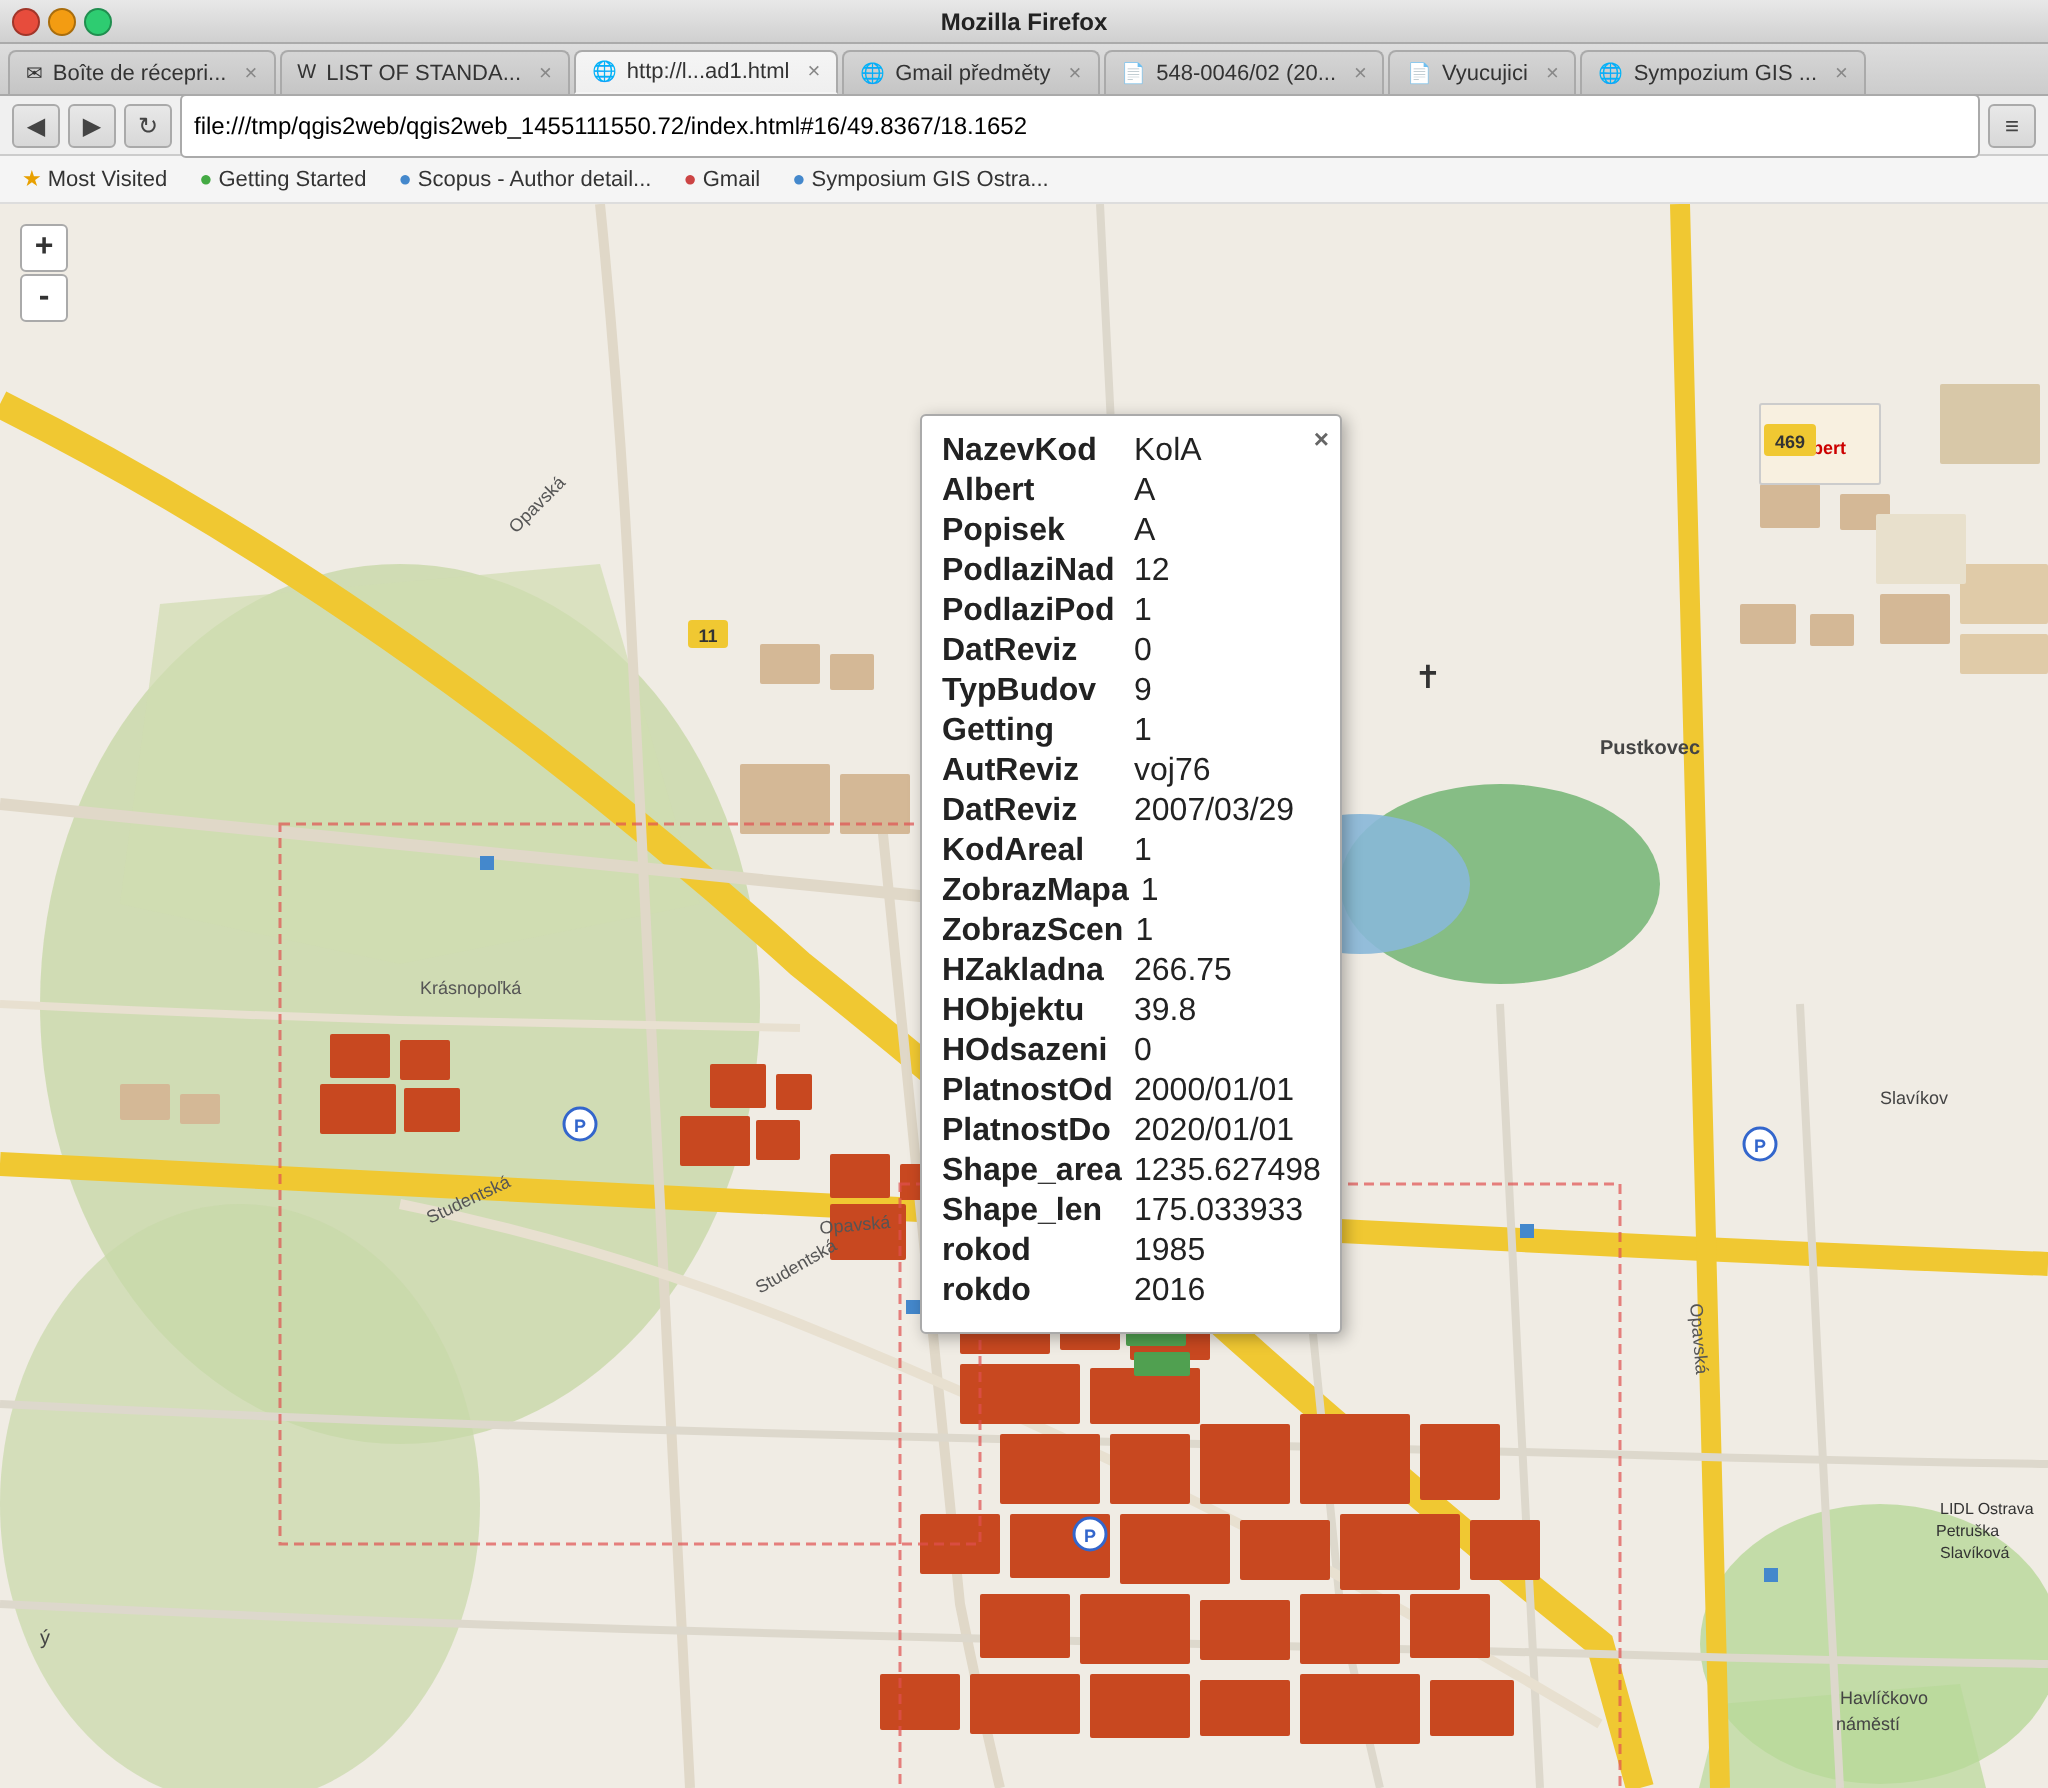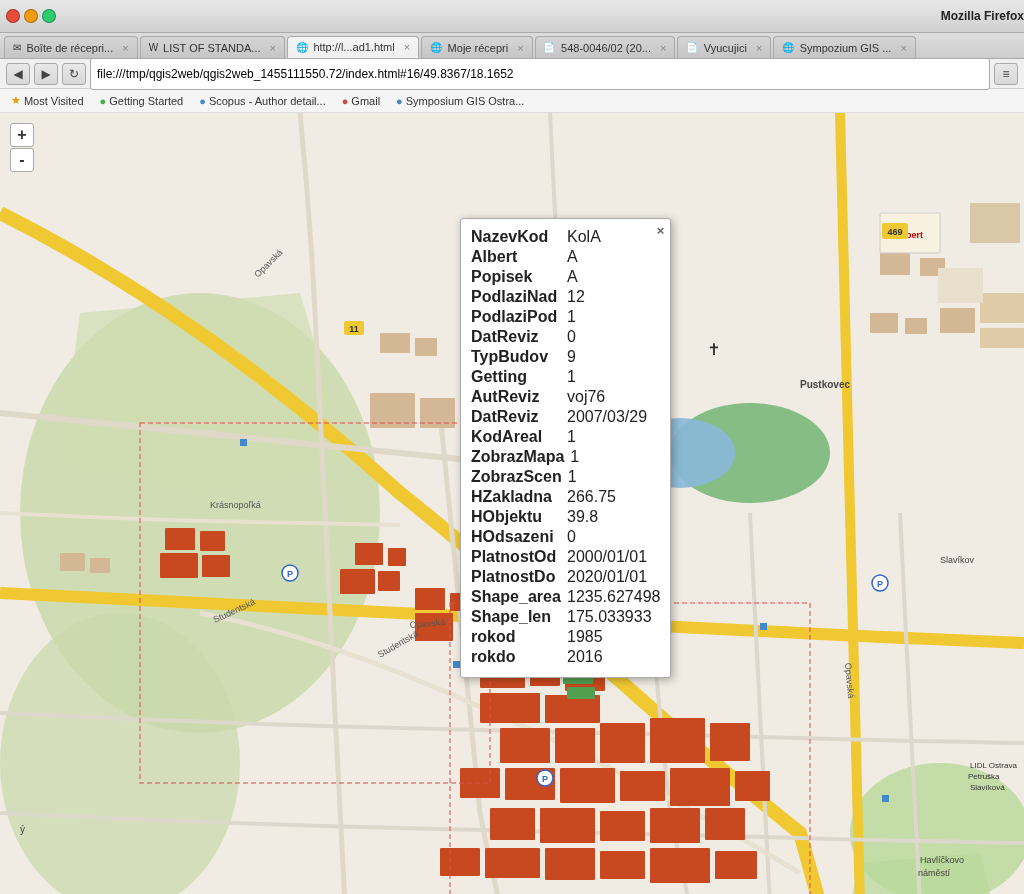--- a/index.html
+++ b/index.html
@@ -1,24 +1,24 @@
 <!DOCTYPE html>
 <html><head>
   <meta charset="utf-8">
   <style>
     * { margin: 0; padding: 0; box-sizing: border-box; }
     body { font-family: Arial, sans-serif; font-size: 12px; background: #ccc; width: 1024px; height: 894px; overflow: hidden; }
 
     
     #titlebar {
       background: linear-gradient(to bottom, #e8e8e8, #d0d0d0);
-      height: 33px;
+      height: 22px;
       display: flex;
       align-items: center;
-      justify-content: flex-end;
+      justify-content: center;
       font-size: 12px;
       font-weight: bold;
       color: #222;
       border-bottom: 1px solid #aaa;
       position: relative;
     }
     #titlebar .window-controls {
       position: absolute;
       left: 6px;
       display: flex;
@@ -216,21 +216,21 @@
       <span>LIST OF STANDA...</span>
       <span class="tab-close">×</span>
     </div>
     <div class="tab active">
       <span class="tab-icon">🌐</span>
       <span>http://l...ad1.html</span>
       <span class="tab-close">×</span>
     </div>
     <div class="tab">
       <span class="tab-icon">🌐</span>
-      <span>Moje récepri</span>
+      <span>Gmail předměty</span>
       <span class="tab-close">×</span>
     </div>
     <div class="tab">
       <span class="tab-icon">📄</span>
       <span>548-0046/02 (20...</span>
       <span class="tab-close">×</span>
     </div>
     <div class="tab">
       <span class="tab-icon">📄</span>
       <span>Vyucujici</span>

